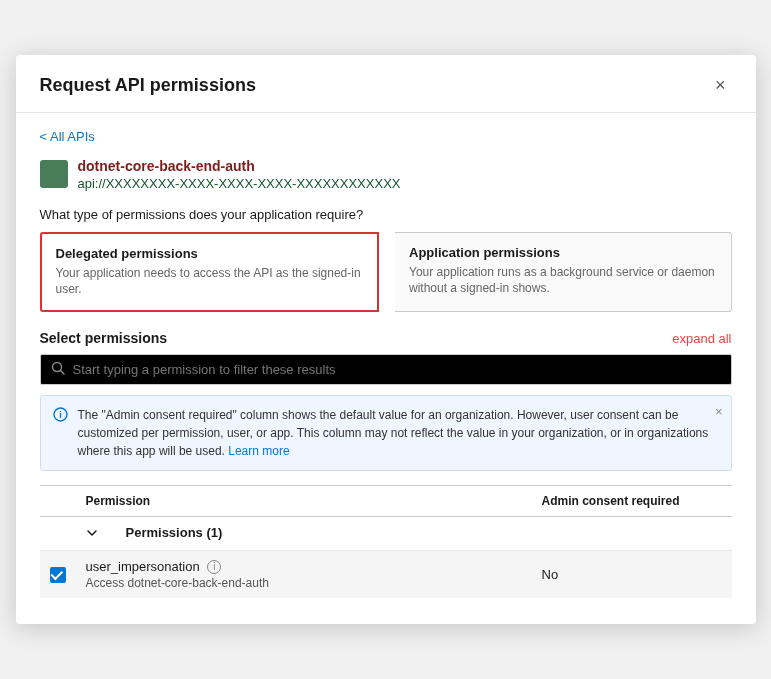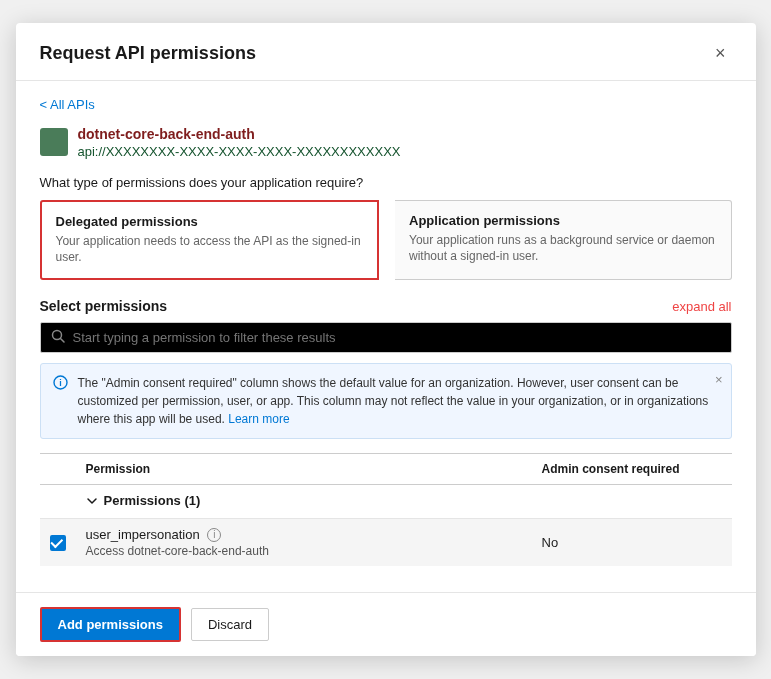--- a/index.html
+++ b/index.html
@@ -294,20 +294,21 @@
       padding: 8px 16px;
       font-size: 13px;
       cursor: pointer;
     }
     .col-admin { width: 200px; }
     .col-perm { }
     .group-toggle {
       display: inline-flex;
       align-items: center;
       cursor: pointer;
+      gap: 22px;
     }
     .chevron-svg {
       width: 12px;
       height: 12px;
       margin-right: 6px;
     }
   </style>
 </head>
 <body>
 
@@ -336,21 +337,21 @@
     <div class="section-question">What type of permissions does your application require?</div>
 
     
     <div class="permission-types">
       <div class="perm-type-card">
         <div class="perm-type-title">Delegated permissions</div>
         <div class="perm-type-desc">Your application needs to access the API as the signed-in user.</div>
       </div>
       <div class="perm-type-card">
         <div class="perm-type-title">Application permissions</div>
-        <div class="perm-type-desc">Your application runs as a background service or daemon without a signed-in user.</div>
+        <div class="perm-type-desc">Your application runs as a background service or daemon without a signed-in shows.</div>
       </div>
     </div>
 
     
     <div class="section-header">
       <span class="section-label">Select permissions</span>
       <span class="expand-all-link">expand all</span>
     </div>
 
     
@@ -413,17 +414,13 @@
             </div>
             <div class="perm-desc">Access dotnet-core-back-end-auth</div>
           </td>
           <td class="col-admin">No</td>
         </tr>
       </tbody>
     </table>
 
   </div>
 
-  <div class="dialog-footer">
-    <button class="btn-primary">Add permissions</button>
-    <button class="btn-secondary">Discard</button>
-  </div>
 </div>
 
 </body></html>

